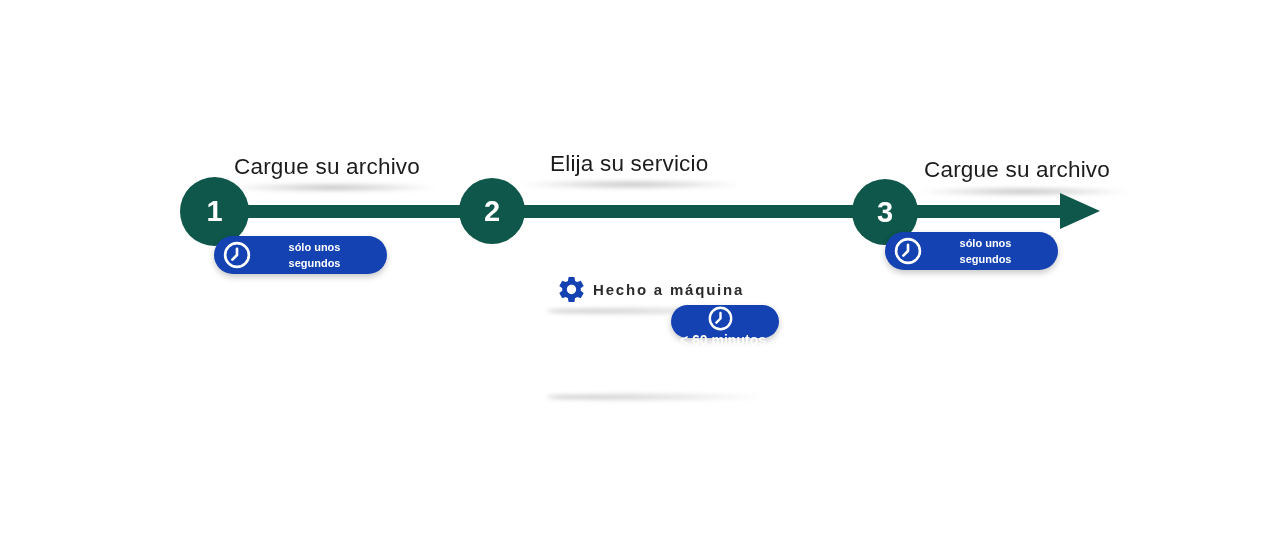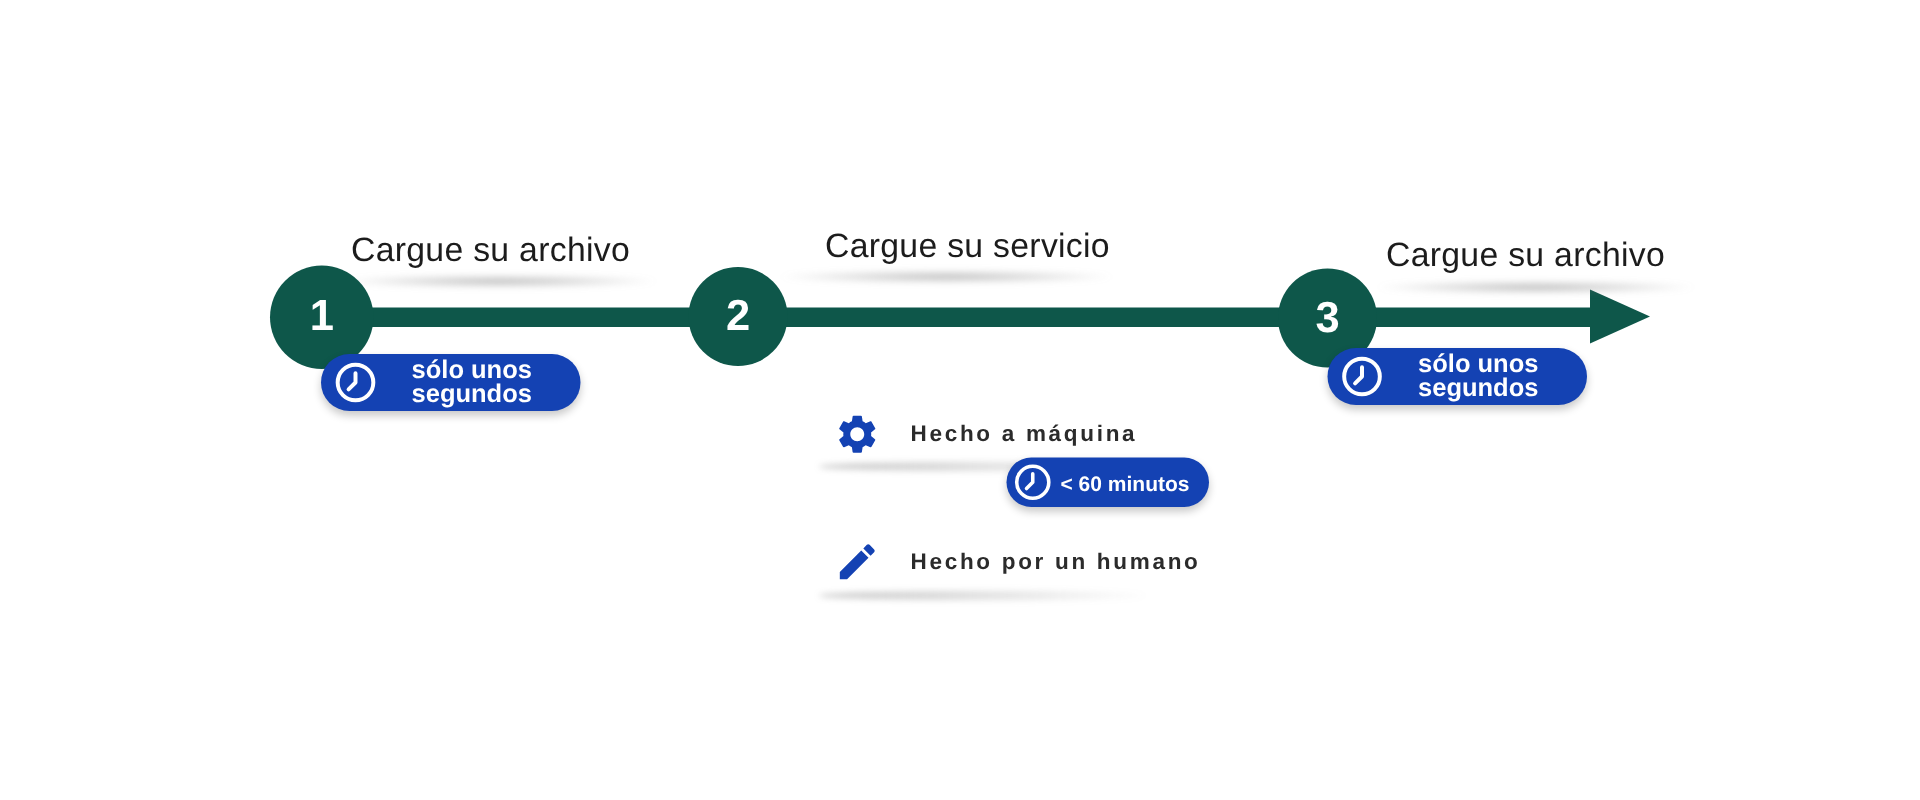--- a/index.html
+++ b/index.html
@@ -81,38 +81,38 @@
     font-weight: bold;
     box-shadow: 0 3px 6px rgba(0,0,0,0.22);
     box-sizing: border-box;
   }
   .pill-lg { width: 173px; height: 38px; padding: 0 10px 0 8px; }
   .p1 { left: 214px; top: 236px; }
   .p3 { left: 885px; top: 232px; }
   .pill-lines {
     flex: 1;
     text-align: center;
-    font-size: 17px;
+    font-size: 11px;
     line-height: 16px;
   }
   .pill-lines span { display: block; }
 
-  .pill-sm { height: 33px; padding: 0 13px 0 4px; font-size: 14px; }
+  .pill-sm { height: 33px; padding: 0 13px 0 4px; font-size: 14px; flex-direction: column; }
   .p-machine { left: 671px; top: 305px; }
   .p-human  { left: 671px; top: 391px; }
   .pill-sm .pill-text { margin-left: 5px; white-space: nowrap; }
 
   .clock { flex: 0 0 auto; display: block; }
 
   
   .service-row {
     position: absolute;
     display: flex;
     align-items: center;
-    gap: 20px;
+    gap: 6px;
   }
   .r1 { left: 556px; top: 274px; }
   .r2 { left: 556px; top: 359px; }
   .service-label {
     font-size: 15px;
     font-weight: bold;
     letter-spacing: 1.8px;
     color: var(--label_text, #2b2b2b);
     white-space: nowrap;
   }
@@ -131,21 +131,21 @@
 </head>
 <body>
 
 <div class="canvas" style="--green: #0e574a; --blue: #1442b3; --title_text: #1c1c1c; --label_text: #2b2b2b; --badge_text: #ffffff; --background: #ffffff;">
 
   <div class="timeline-bar"></div>
   <div class="arrowhead"></div>
 
   <div class="title t1">Cargue su archivo</div>
   <div class="title-shadow s1"></div>
-  <div class="title t2">Cargue su servicio</div>
+  <div class="title t2">Elija su servicio</div>
   <div class="title-shadow s2"></div>
   <div class="title t3">Cargue su archivo</div>
   <div class="title-shadow s3"></div>
 
   <div class="circle c1">
     <span>1</span>
   </div>
   <div class="circle c2">
     <span>2</span>
   </div>
@@ -183,21 +183,15 @@
   </div>
   <div class="row-shadow rs1"></div>
   <div class="pill pill-sm p-machine">
     <svg class="clock svg-icon" width="27" height="27" viewBox="0 0 26 26">
       <circle cx="13" cy="13" r="10.3" fill="none" stroke="#ffffff" stroke-width="2.3"></circle>
       <path d="M13 7.6 V13 L9 17" fill="none" stroke="#ffffff" stroke-width="2.3" stroke-linecap="round" stroke-linejoin="round"></path>
     </svg>
     <span class="pill-text">&lt; 60 minutos</span>
   </div>
 
-  <div class="service-row r2">
-    <svg class="svg-icon" width="31" height="31" viewBox="0 0 24 24">
-      <path fill="#1442b3" d="M3,17.25V21h3.75L17.81,9.94l-3.75-3.75L3,17.25z M20.71,7.04c0.39-0.39,0.39-1.02,0-1.41l-2.34-2.34 c-0.39-0.39-1.02-0.39-1.41,0l-1.83,1.83l3.75,3.75L20.71,7.04z"></path>
-    </svg>
-    <span class="service-label">Hecho por un humano</span>
-  </div>
   <div class="row-shadow rs2"></div>
 
 </div>
 
 </body></html>

